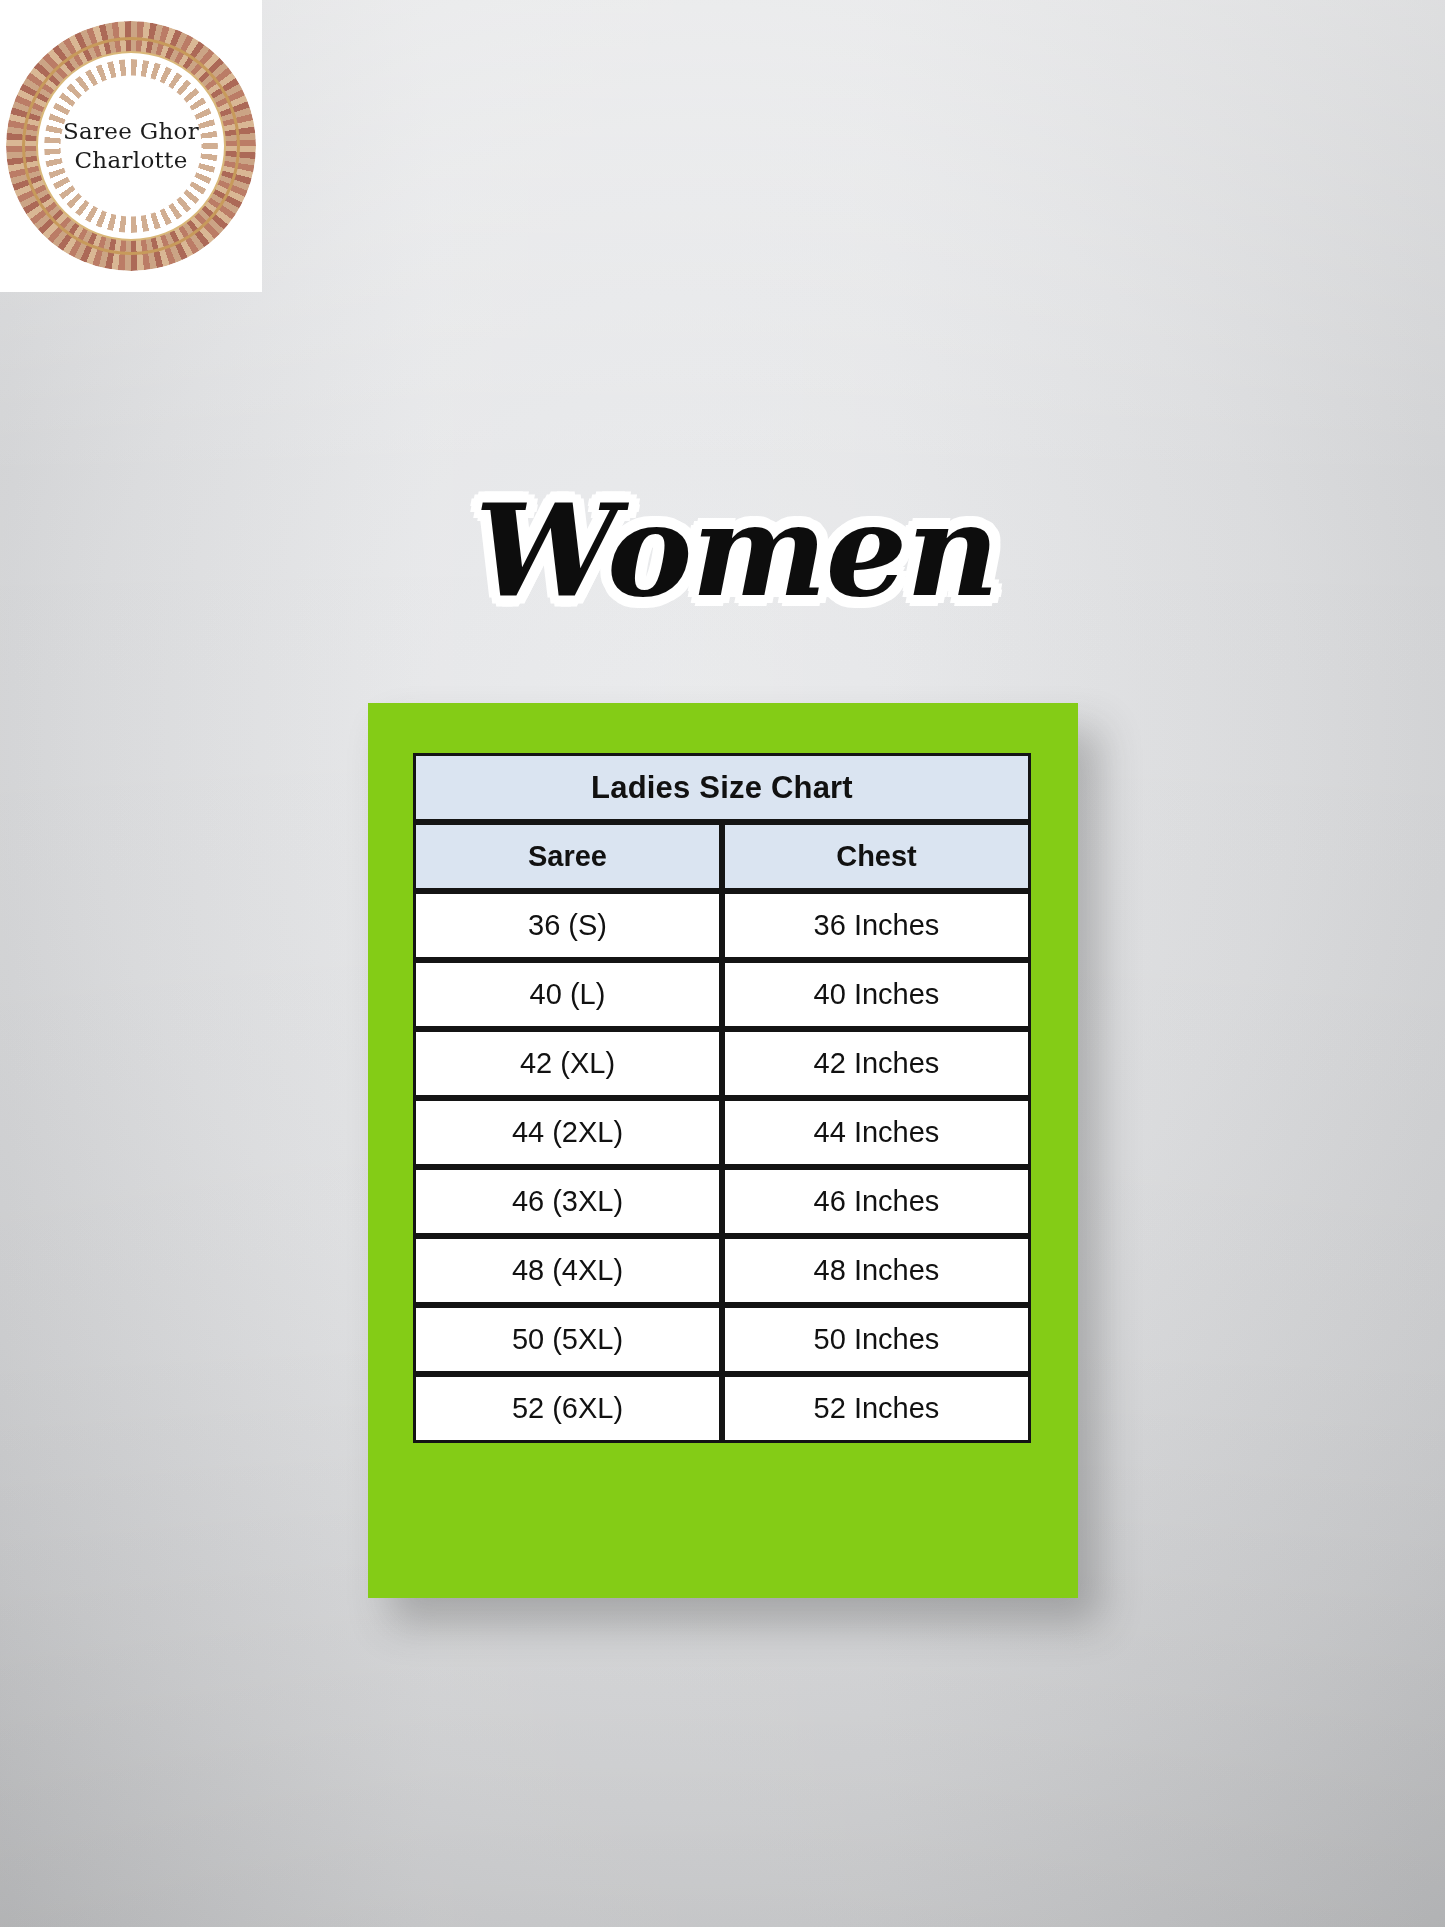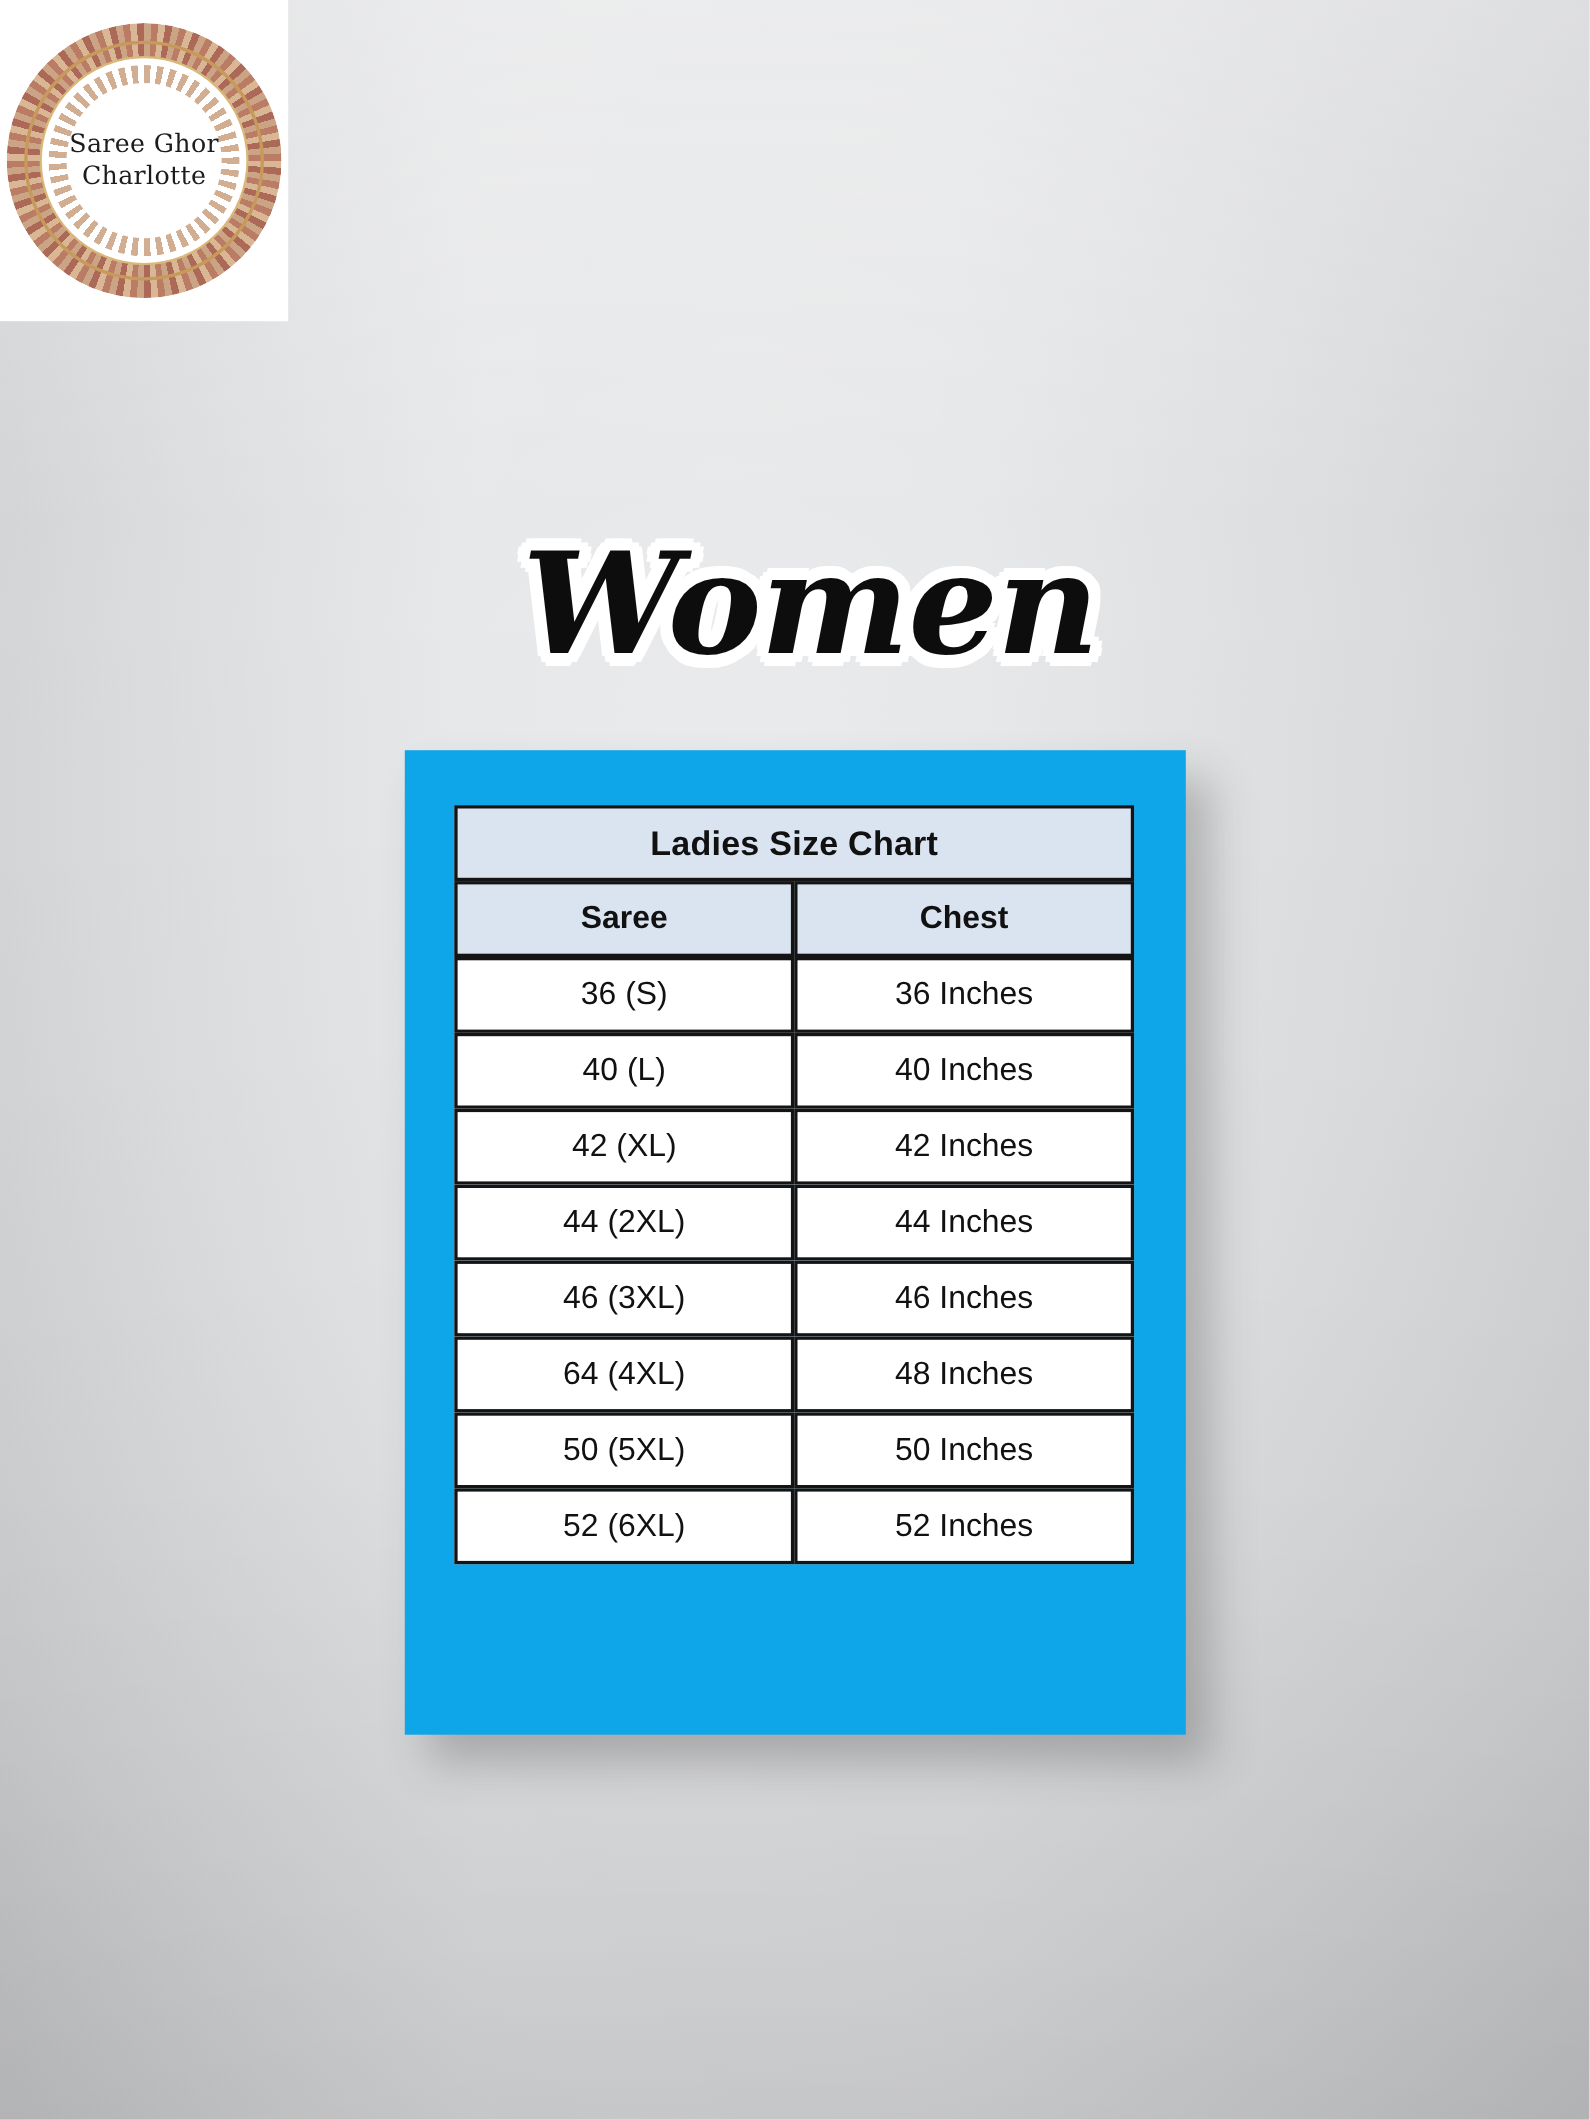--- a/index.html
+++ b/index.html
@@ -122,24 +122,24 @@
       -9px 0 0 #fff, 9px 0 0 #fff, 0 -9px 0 #fff, 0 9px 0 #fff,
       -8px -8px 0 #fff, 8px -8px 0 #fff, -8px 8px 0 #fff, 8px 8px 0 #fff,
       -11px 2px 0 #fff, 11px 2px 0 #fff, 2px -11px 0 #fff, 2px 11px 0 #fff,
       -11px -4px 0 #fff, 11px -4px 0 #fff, -4px -11px 0 #fff, -4px 11px 0 #fff;
   }
 
   
   .chart-card {
     position: absolute;
     left: 368px;
-    top: 682px;
+    top: 703px;
     width: 710px;
     height: 895px;
-    background: #0ea5e9;
+    background: #84cc16;
     box-shadow: 22px 26px 38px rgba(60,60,60,0.30);
     z-index: 3;
   }
   .chart-table {
     position: absolute;
     left: 45px;
     top: 50px;
     width: 618px;
     border-collapse: separate;
     border-spacing: 0;
@@ -218,21 +218,21 @@
       </tr>
       <tr>
         <td class="chart-body-cell">44 (2XL)</td>
         <td class="chart-body-cell">44 Inches</td>
       </tr>
       <tr>
         <td class="chart-body-cell">46 (3XL)</td>
         <td class="chart-body-cell">46 Inches</td>
       </tr>
       <tr>
-        <td class="chart-body-cell">64 (4XL)</td>
+        <td class="chart-body-cell">48 (4XL)</td>
         <td class="chart-body-cell">48 Inches</td>
       </tr>
       <tr>
         <td class="chart-body-cell">50 (5XL)</td>
         <td class="chart-body-cell">50 Inches</td>
       </tr>
       <tr>
         <td class="chart-body-cell">52 (6XL)</td>
         <td class="chart-body-cell">52 Inches</td>
       </tr>

